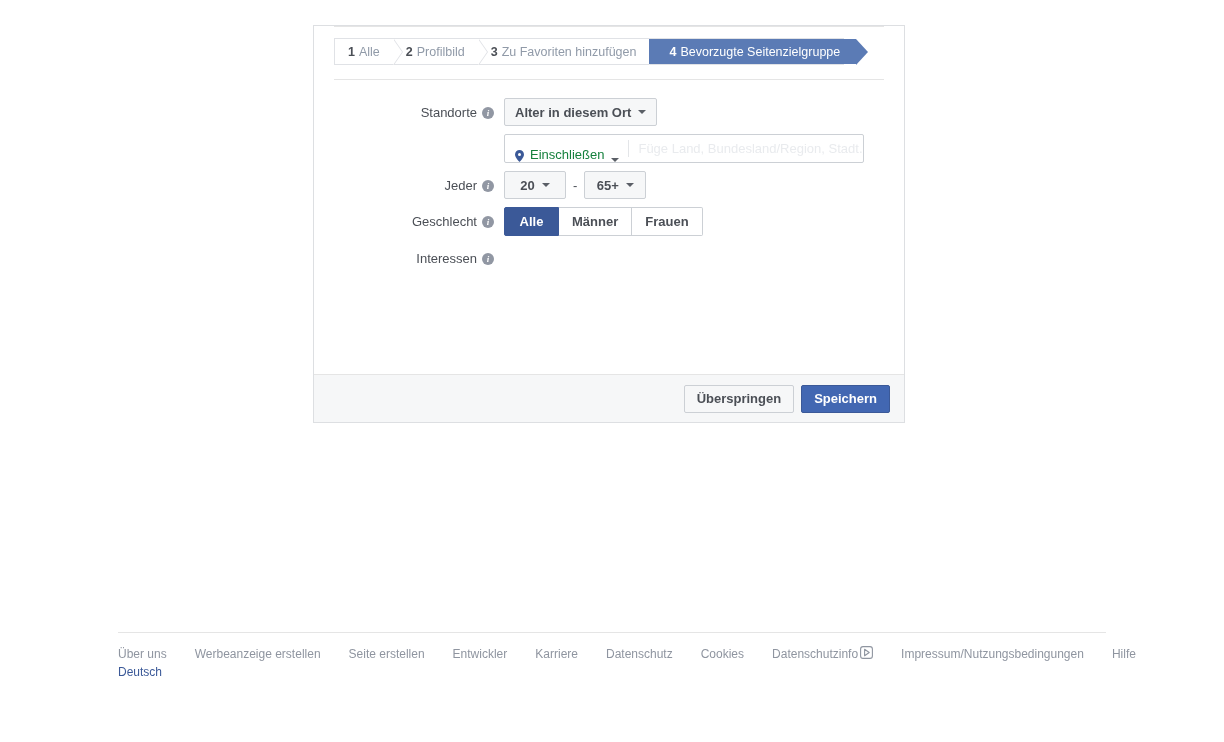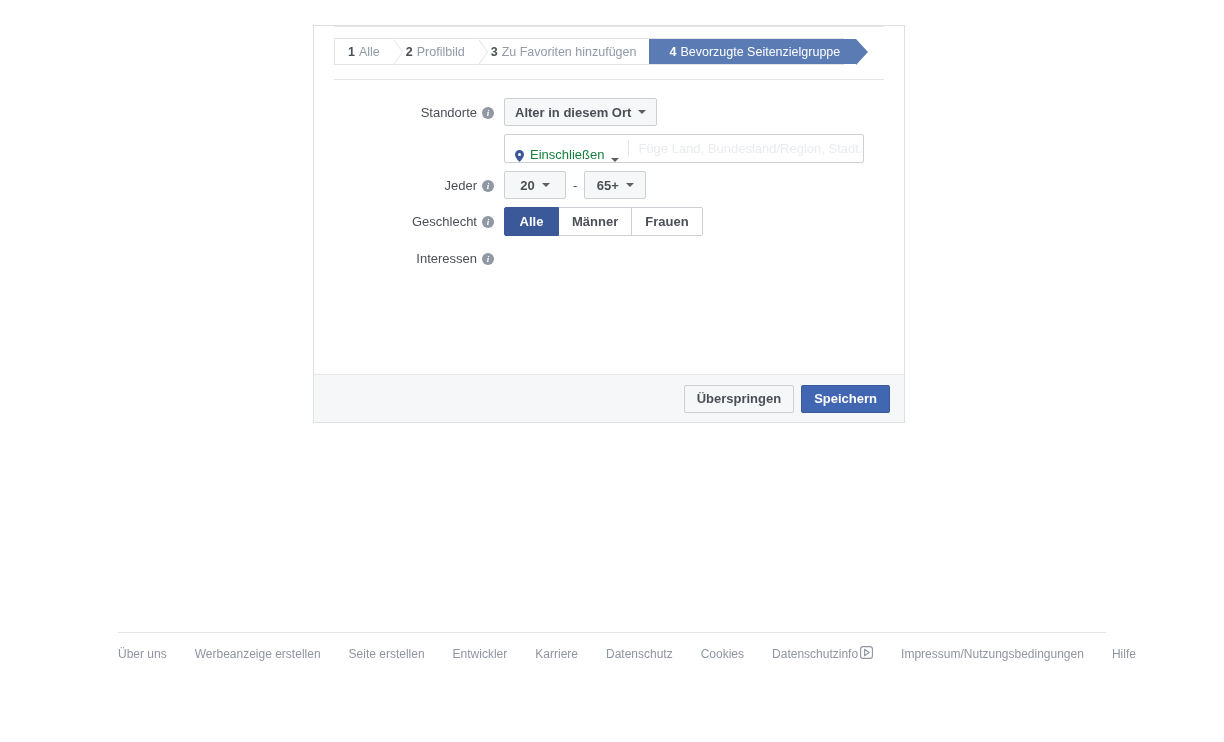--- a/index.html
+++ b/index.html
@@ -506,13 +506,14 @@
       <span class="adchoices-icon">
         <svg width="13" height="13" viewBox="0 0 13 13" xmlns="http://www.w3.org/2000/svg">
           <rect x="0.6" y="0.6" width="11.8" height="11.8" rx="2.4" ry="2.4" fill="none" stroke="#8f95a0" stroke-width="1.1"></rect>
           <path d="M4.6 3.2 L9.2 6.5 L4.6 9.8 Z" fill="none" stroke="#8f95a0" stroke-width="1.1" stroke-linejoin="round"></path>
         </svg>
       </span>
     </a>
     <a href="#">Impressum/Nutzungsbedingungen</a>
     <a href="#">Hilfe</a>
   </div>
+  <div class="lang">Deutsch</div>
 </div>
 
 </body></html>

